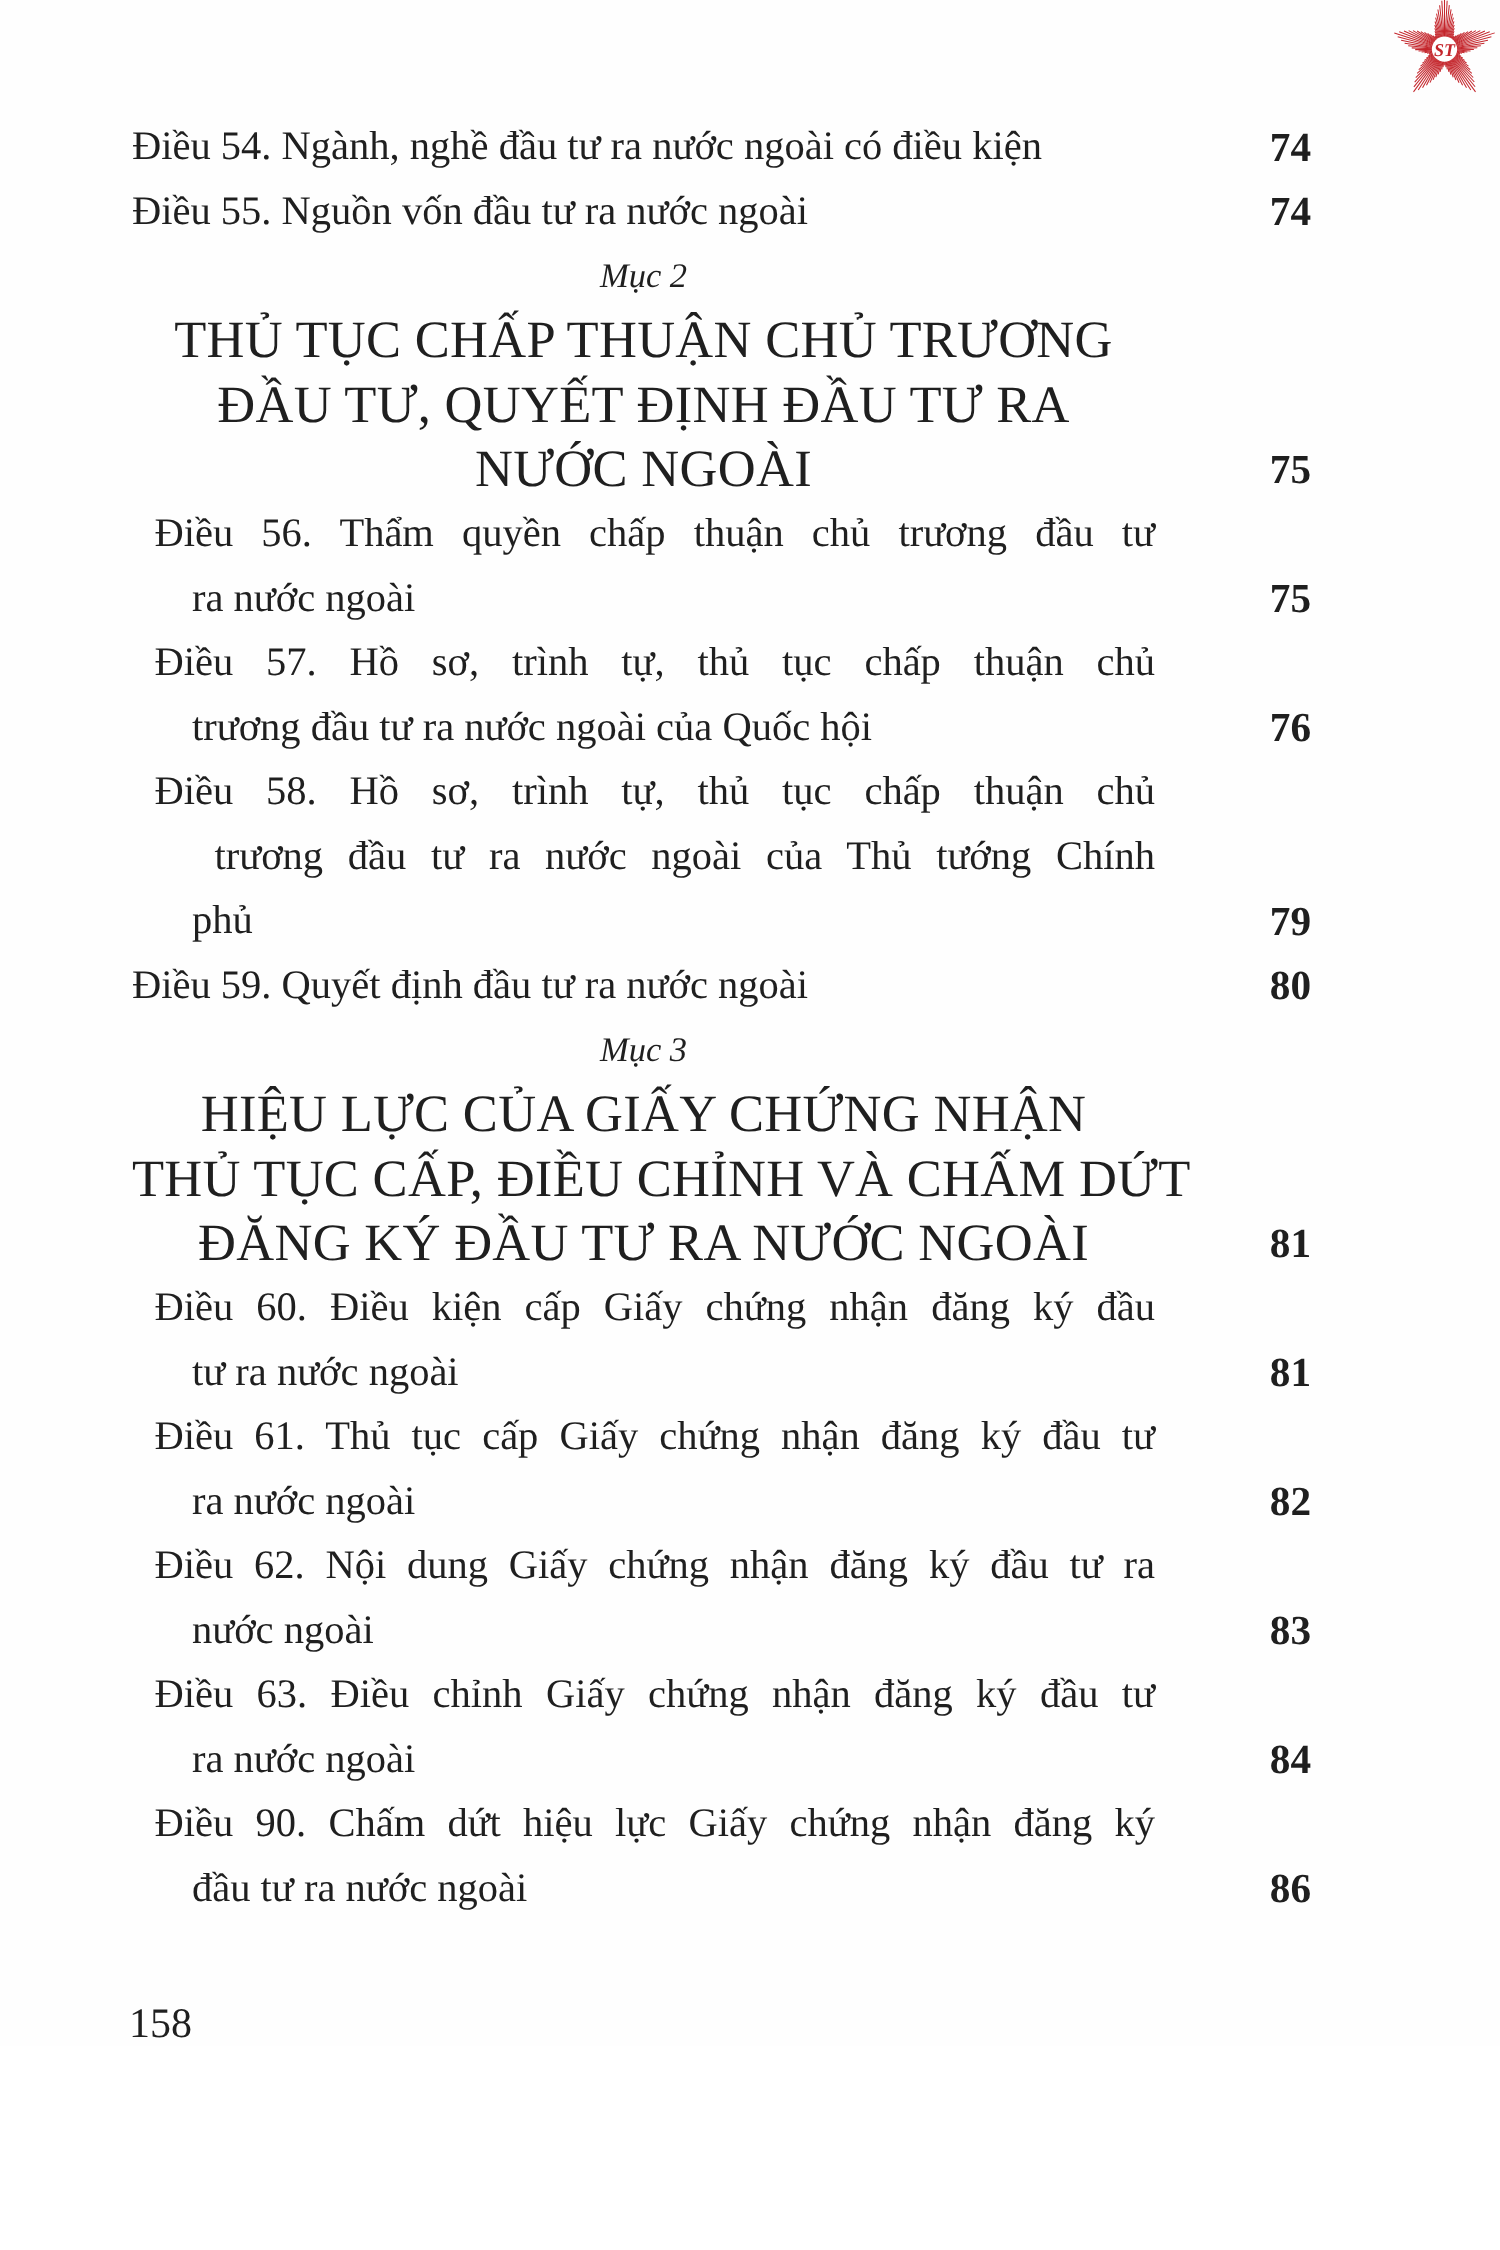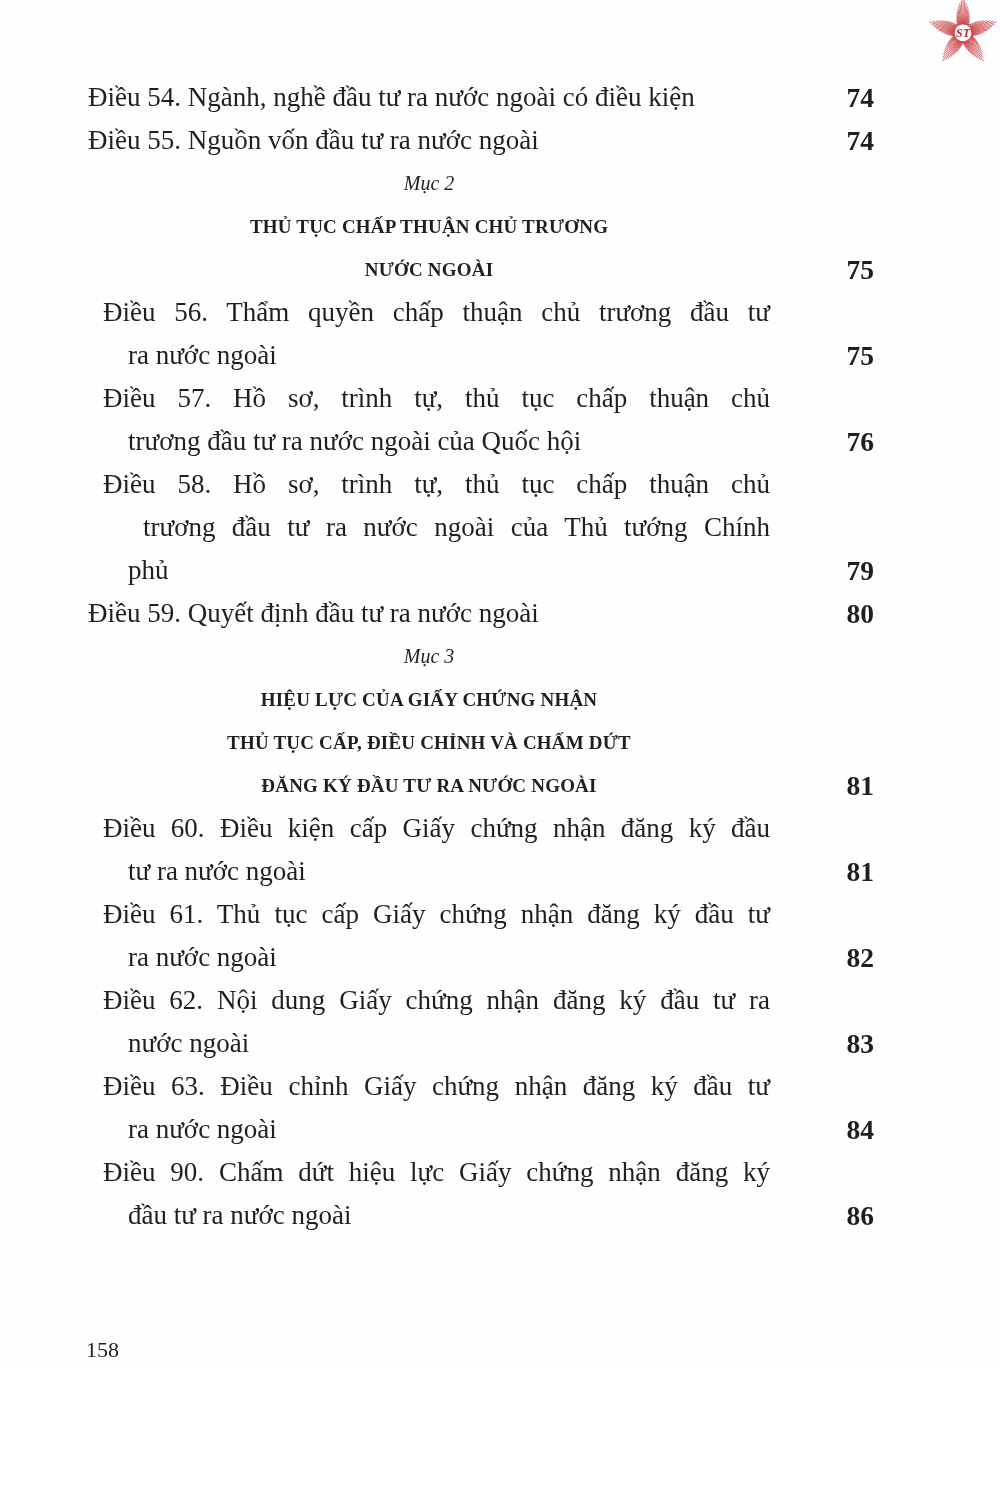--- a/index.html
+++ b/index.html
@@ -9,23 +9,23 @@
     color:#1f1f1f;
   }
   .logo{position:absolute;top:-4px;right:-3px;width:80px;height:80px;}
   .toc{position:absolute;left:88px;top:76px;width:786px;}
   .row{display:flex;align-items:flex-end;line-height:43px;font-size:27px;}
   .t{flex:1 1 auto;min-width:0;}
   .nowrap{white-space:nowrap;}
   .fill{text-align:justify;text-align-last:justify;margin-left:15px;}
   .ind{padding-left:40px;}
   .pg{flex:0 0 104px;text-align:right;font-size:27.5px;font-weight:bold;}
-  .muc{font-size:20px;font-style:italic;text-align:center;white-space:nowrap;}
-  .head{font-size:19px;text-align:center;white-space:nowrap;letter-spacing:.2px;font-weight:bold;}
-  .folio{position:absolute;left:86px;top:1332px;font-size:22px;line-height:36px;}
+  .muc{font-size:23px;font-style:italic;text-align:center;white-space:nowrap;}
+  .head{font-size:35px;text-align:center;white-space:nowrap;letter-spacing:.2px;}
+  .folio{position:absolute;left:86px;top:1332px;font-size:28px;line-height:36px;}
 </style>
 </head>
 <body>
 
 <div class="page">
 
   <div class="logo">
     <svg viewBox="0 0 100 100" width="80" height="80">
       <g id="logo-rays">
           <line x1="50" y1="36" x2="50" y2="2" stroke="#c4262c" stroke-width="0.85"></line>
@@ -163,20 +163,24 @@
 
     <div class="row">
       <div class="t muc">Mục 2</div>
       <div class="pg"></div>
     </div>
     <div class="row">
       <div class="t head">THỦ TỤC CHẤP THUẬN CHỦ TRƯƠNG</div>
       <div class="pg"></div>
     </div>
     <div class="row">
+      <div class="t head">ĐẦU TƯ, QUYẾT ĐỊNH ĐẦU TƯ RA</div>
+      <div class="pg"></div>
+    </div>
+    <div class="row">
       <div class="t head">NƯỚC NGOÀI</div>
       <div class="pg">75</div>
     </div>
 
     <div class="row">
       <div class="t fill">Điều 56. Thẩm quyền chấp thuận chủ trương đầu tư</div>
       <div class="pg"></div>
     </div>
     <div class="row">
       <div class="t ind">ra nước ngoài</div>

